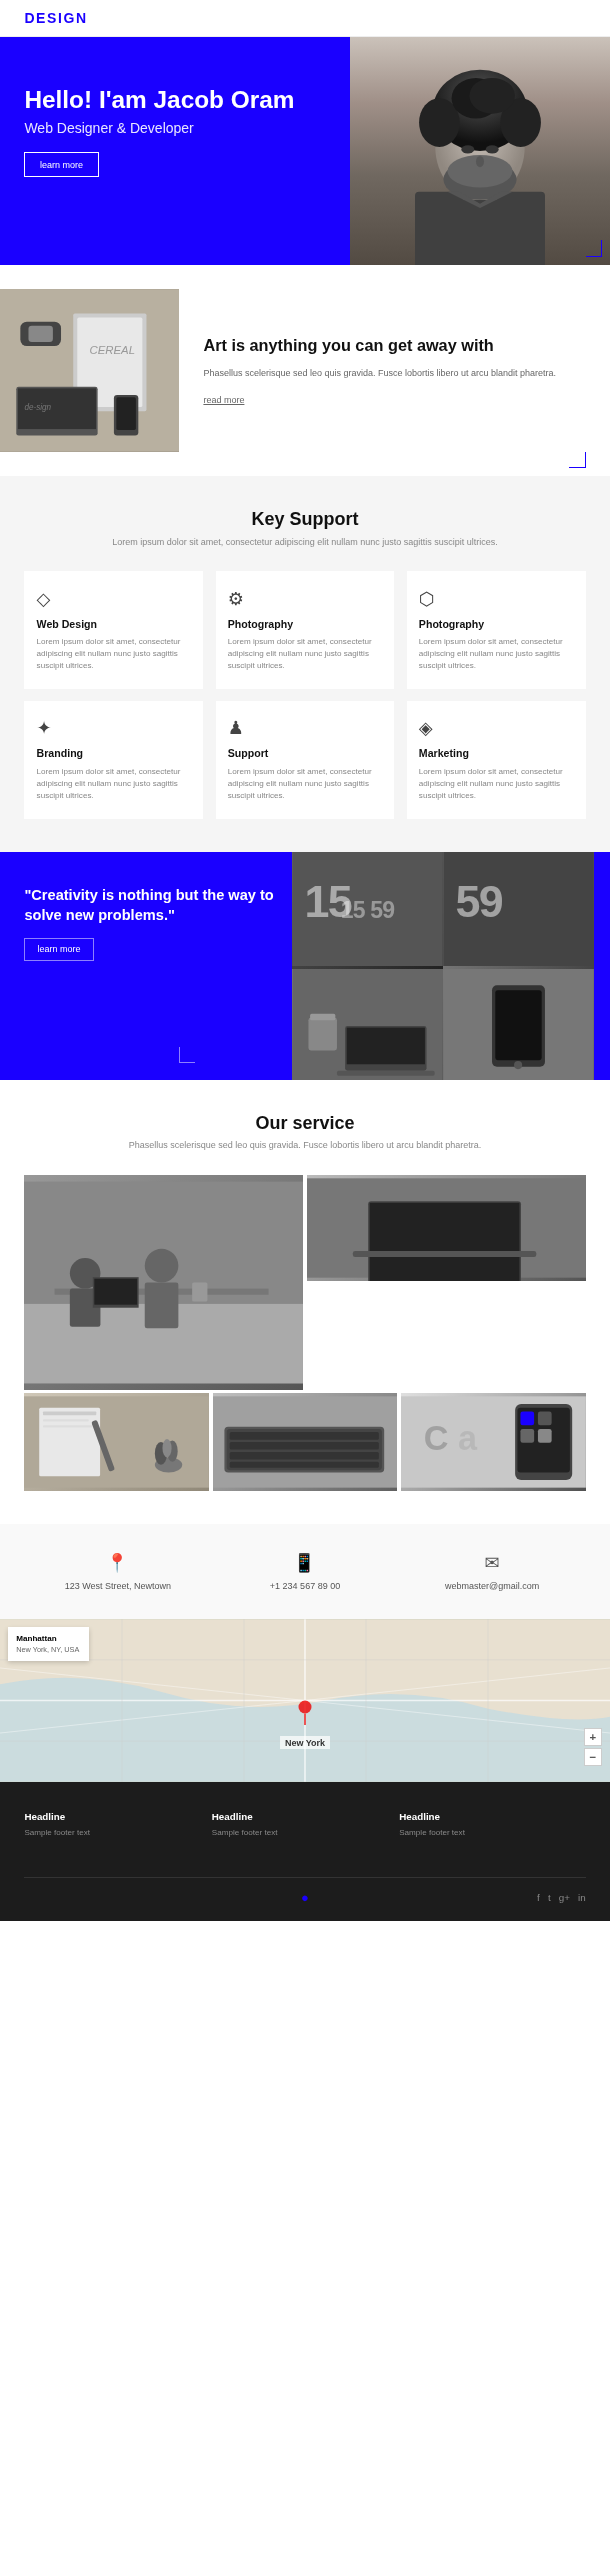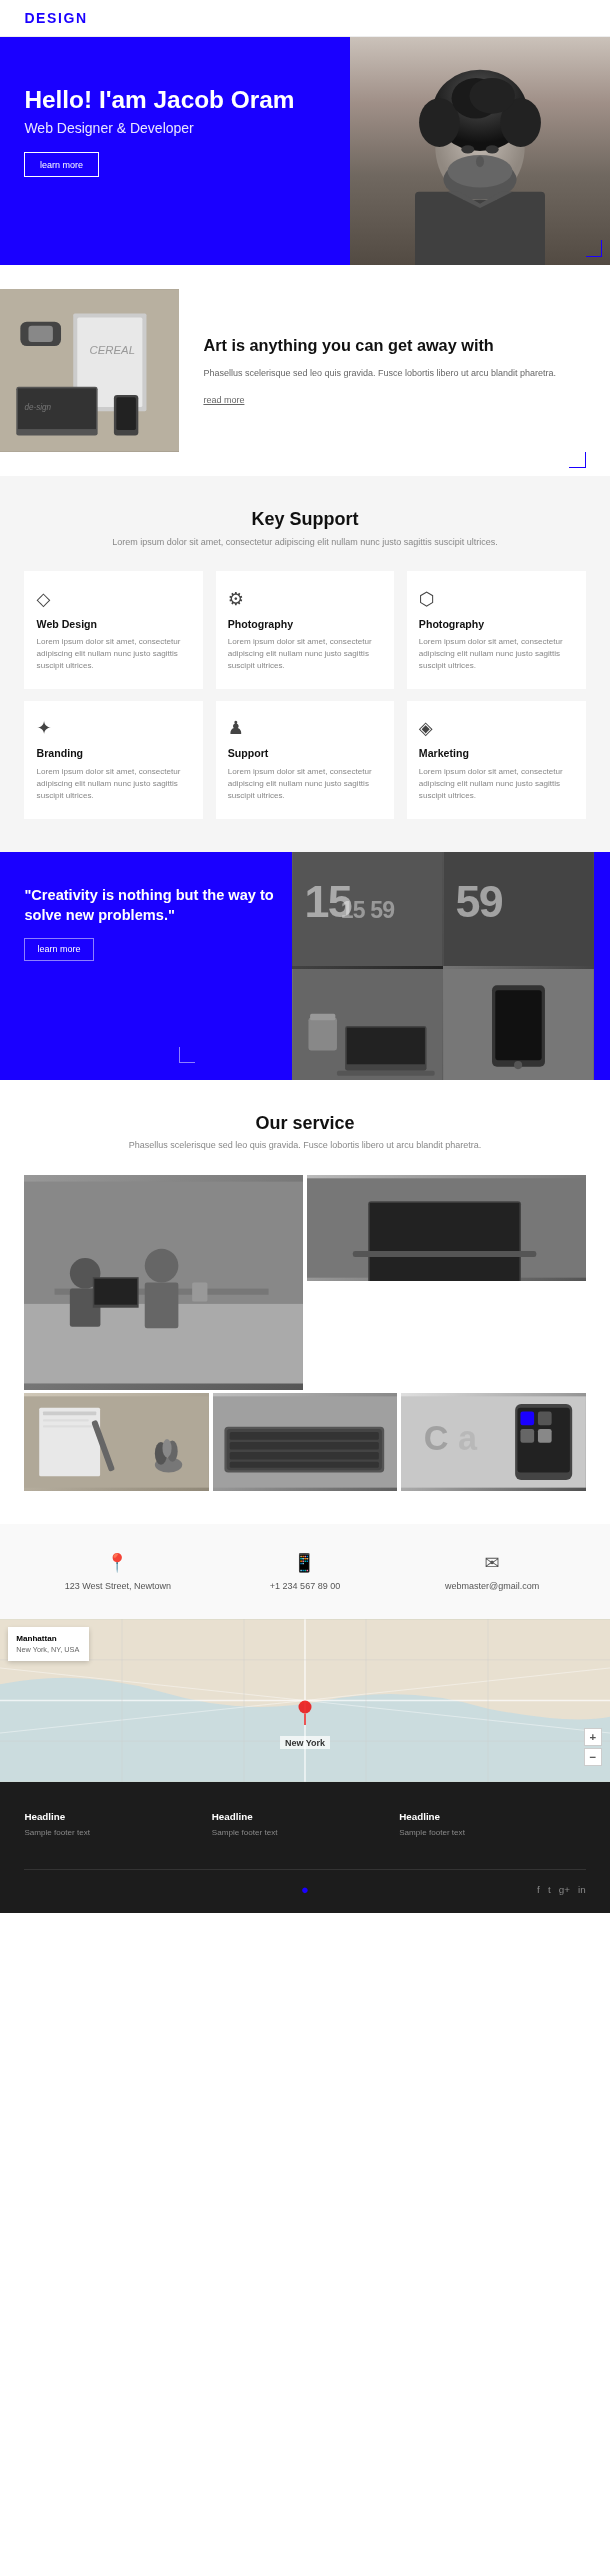--- a/index.html
+++ b/index.html
@@ -64,21 +64,21 @@
     .map-section { height: 163px; background: #d8d8d8; position: relative; overflow: hidden; }
     .map-bg { width: 100%; height: 100%; background: linear-gradient(135deg, #c8d8c8 0%, #a8b8a8 50%, #b8c8b8 100%); }
     .map-overlay { position: absolute; top: 8.1px; left: 8.1px; background: #fff; padding: 6.5px 8.1px; font-size: 7.3px; box-shadow: 0 1.6px 4.9px rgba(0,0,0,0.2); min-width: 81px; }
     .map-overlay strong { font-size: 8.1px; display: block; margin-bottom: 2.4px; }
     .map-controls { position: absolute; right: 8.1px; bottom: 16.3px; display: flex; flex-direction: column; gap: 1.6px; }
     .map-btn { width: 18px; height: 18px; background: #fff; border: 0.8px solid #ccc; display: flex; align-items: center; justify-content: center; font-size: 11.4px; font-weight: 700; cursor: pointer; color: #555; }
     .map-label { position: absolute; bottom: 33px; left: 50%; transform: translateX(-50%); font-size: 9px; font-weight: 700; color: #333; background: rgba(255,255,255,0.7); padding: 1.6px 4.9px; }
 
     
     .footer { background: #1c1c1c; padding: 28.5px 24.4px 16.3px; }
-    .footer-cols { display: grid; grid-template-columns: repeat(3, 1fr); gap: 1px; margin-bottom: 30px; }
+    .footer-cols { display: grid; grid-template-columns: repeat(3, 1fr); gap: 1px; margin-bottom: 38px; }
     .footer-col h4 { color: #fff; font-size: 9.8px; font-weight: 700; margin-bottom: 4.9px; }
     .footer-col p { color: #888; font-size: 8.1px; line-height: 1.5; }
     .footer-bottom { border-top: 0.8px solid #333; padding-top: 12.2px; display: flex; justify-content: space-between; align-items: center; }
     .footer-bottom-center { text-align: center; }
     .footer-dot { color: #1a00ff; font-size: 13px; }
     .social-icons { display: flex; gap: 8.1px; }
     .social-icon { color: #888; font-size: 9.8px; text-decoration: none; }
 
     
     .art-photo-wrapper { position: relative; width: 179px; flex-shrink: 0; }

